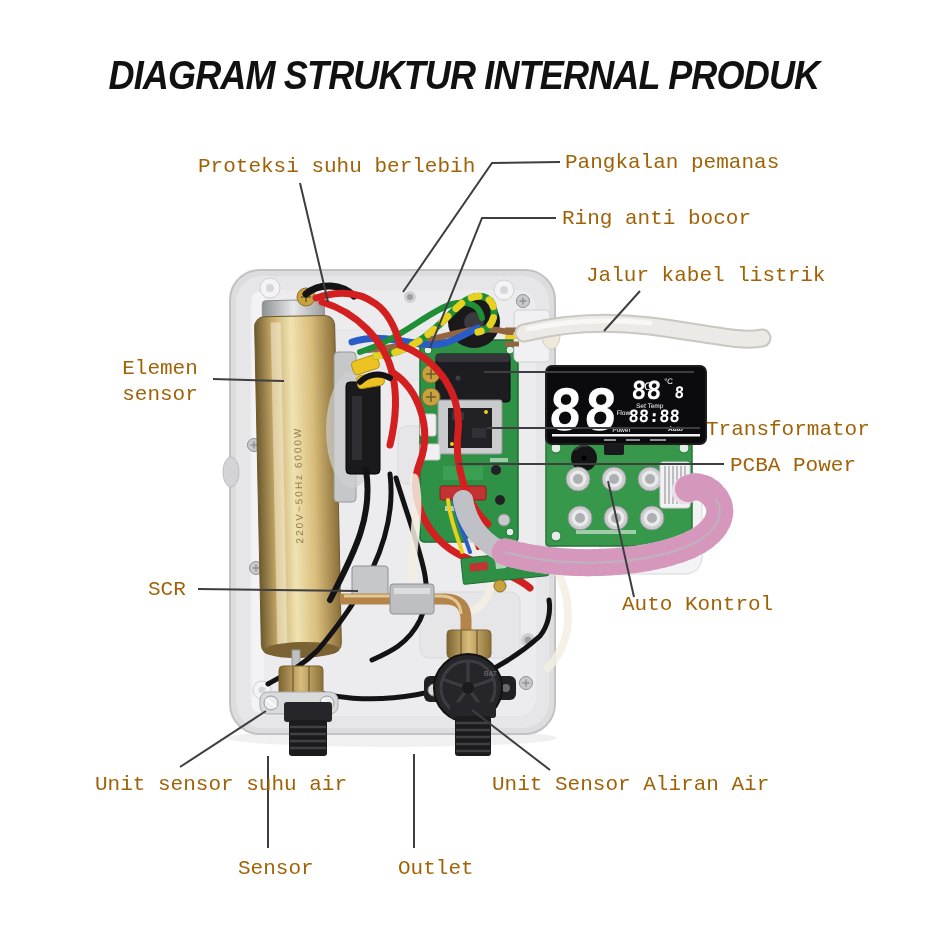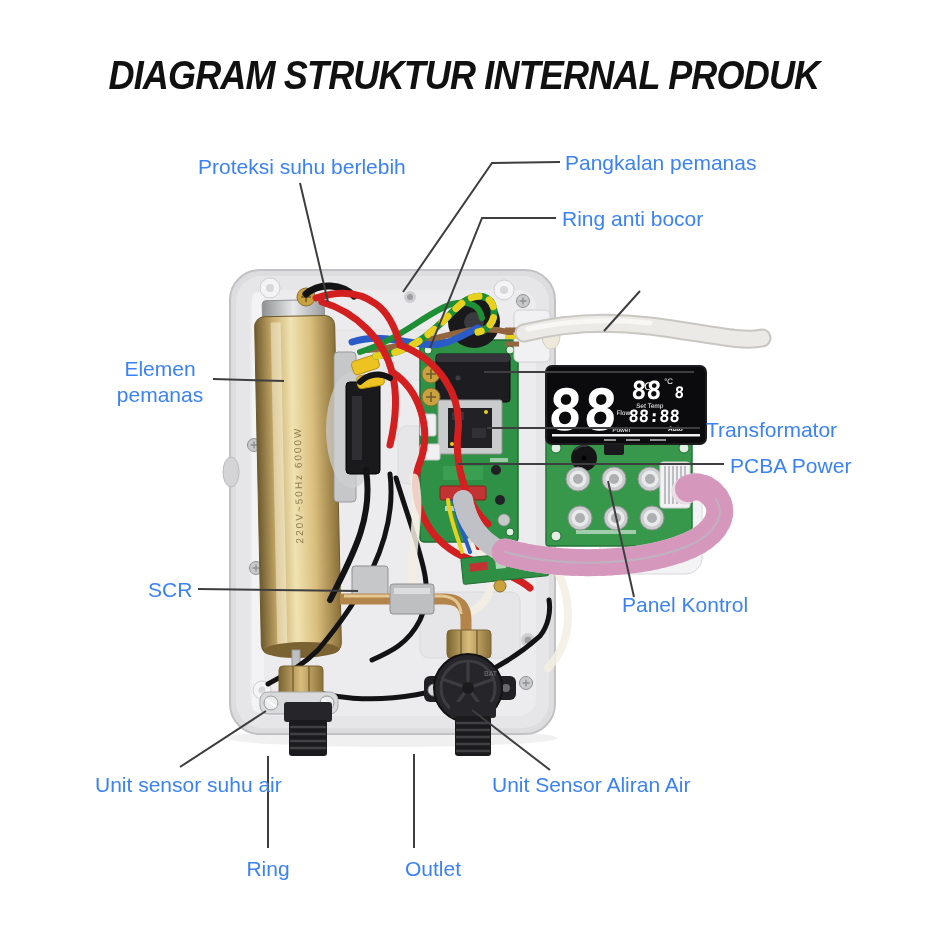--- a/index.html
+++ b/index.html
@@ -2,21 +2,21 @@
 <html><head>
 <meta charset="utf-8">
 <style>
   html,body{margin:0;padding:0;background:#fff;}
   .page{position:relative;width:928px;height:928px;background:#fff;overflow:hidden;
         font-family:"Liberation Sans",sans-serif;}
   .title-wrap{position:absolute;top:52px;left:0;width:928px;text-align:center;}
   .title{display:inline-block;font-size:41px;font-weight:900;font-style:italic;
          color:#111;letter-spacing:-1px;transform:scaleX(.88);white-space:nowrap;}
   .photo-svg{position:absolute;left:0;top:0;width:928px;height:928px;}
-  .lbl{position:absolute;font-size:21px;color:#3b82f6;line-height:1.22;white-space:nowrap;}
+  .lbl{position:absolute;font-size:21px;color:#a16207;line-height:1.22;white-space:nowrap;font-family:Liberation Mono, monospace;}
   .lbl.center{text-align:center;white-space:normal;}
 </style>
 </head>
 <body>
 
 <div class="page">
 
   <div class="title-wrap">
     <span class="title">DIAGRAM STRUKTUR INTERNAL PRODUK</span>
   </div>
@@ -336,23 +336,24 @@
       <line x1="180" y1="767" x2="266" y2="711"></line>
       <line x1="550" y1="770" x2="472" y2="710"></line>
       <line x1="268" y1="848" x2="268" y2="756"></line>
       <line x1="414" y1="848" x2="414" y2="754"></line>
     </g>
   </svg>
 
   <div class="lbl" style="left:198px;top:154px;">Proteksi suhu berlebih</div>
   <div class="lbl" style="left:562px;top:206px;">Ring anti bocor</div>
   <div class="lbl" style="left:565px;top:150px;">Pangkalan pemanas</div>
-  <div class="lbl center" style="left:110px;top:356px;width:100px;">Elemen pemanas</div>
+  <div class="lbl" style="left:586px;top:263px;">Jalur kabel listrik</div>
+  <div class="lbl center" style="left:110px;top:356px;width:100px;">Elemen sensor</div>
   <div class="lbl" style="left:706px;top:417px;">Transformator</div>
   <div class="lbl" style="left:730px;top:453px;">PCBA Power</div>
   <div class="lbl" style="left:148px;top:577px;">SCR</div>
-  <div class="lbl" style="left:622px;top:592px;">Panel Kontrol</div>
+  <div class="lbl" style="left:622px;top:592px;">Auto Kontrol</div>
   <div class="lbl" style="left:95px;top:772px;">Unit sensor suhu air</div>
   <div class="lbl" style="left:492px;top:772px;">Unit Sensor Aliran Air</div>
-  <div class="lbl center" style="left:238px;top:856px;width:60px;">Ring</div>
+  <div class="lbl center" style="left:238px;top:856px;width:60px;">Sensor</div>
   <div class="lbl center" style="left:380px;top:856px;width:70px;margin-left:18px;">Outlet</div>
 
 </div>
 
 </body></html>

